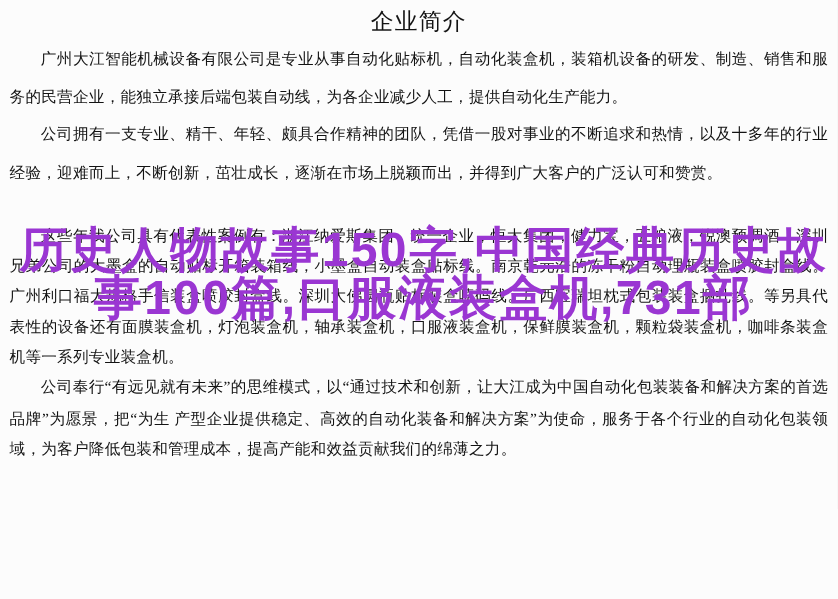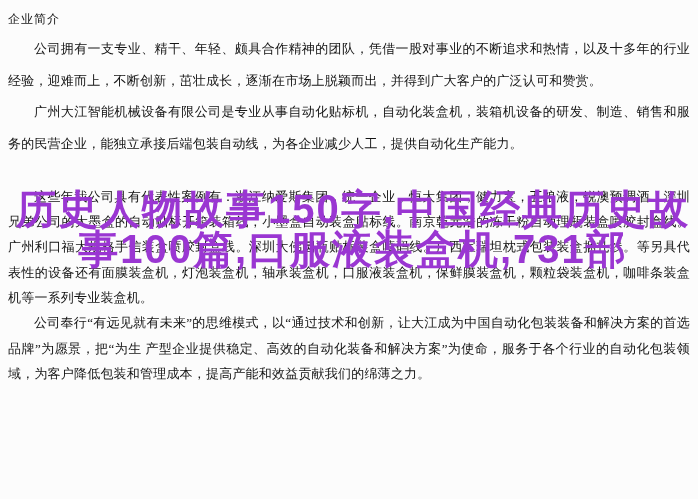--- a/index.html
+++ b/index.html
@@ -17,22 +17,22 @@
   }
 
   .doc {
     position: absolute;
     top: 0; left: 0;
     width: 682px;
     padding: 5px 8px 0 8px;
   }
 
   .doc-title {
-    text-align: left;
-    font-size: 12px;
+    text-align: center;
+    font-size: 19px;
     line-height: 28px;
     letter-spacing: 1px;
   }
 
   .para {
     margin: 0;
     font-size: 13px;
     text-align: justify;
     text-indent: 2em;
     letter-spacing: 0.2px;
@@ -58,23 +58,23 @@
   }
 </style>
 </head>
 <body>
 
 <div class="page" style="background: rgb(252, 252, 252); color: rgb(19, 19, 19);">
 
   <div class="doc">
     <div class="doc-title">企业简介</div>
 
+    <p class="para lh-wide">广州大江智能机械设备有限公司是专业从事自动化贴标机，自动化装盒机，装箱机设备的研发、制造、销售和服务的民营企业，能独立承接后端包装自动线，为各企业减少人工，提供自动化生产能力。</p>
+
     <p class="para lh-wide">公司拥有一支专业、精干、年轻、颇具合作精神的团队，凭借一股对事业的不断追求和热情，以及十多年的行业经验，迎难而上，不断创新，茁壮成长，逐渐在市场上脱颖而出，并得到广大客户的广泛认可和赞赏。</p>
-
-    <p class="para lh-wide">广州大江智能机械设备有限公司是专业从事自动化贴标机，自动化装盒机，装箱机设备的研发、制造、销售和服务的民营企业，能独立承接后端包装自动线，为各企业减少人工，提供自动化生产能力。</p>
 
 
     <p class="para lh-tight para-cases">这些年我公司具有代表性案例有：浙江纳爱斯集团，统一企业，恒大集团，健力宝，五粮液，锐澳预调酒，深圳兄弟公司的大墨盒的自动贴标开箱装箱线，小墨盒自动装盒贴标线。南京乾元浩的冻干粉自动理瓶装盒喷胶封盒线。广州利口福大规格手信装盒喷胶封盒线。深圳大佛圆瓶贴标装盒喷码线。广西宝瑞坦枕式包装装盒捆扎线。等另具代表性的设备还有面膜装盒机，灯泡装盒机，轴承装盒机，口服液装盒机，保鲜膜装盒机，颗粒袋装盒机，咖啡条装盒机等一系列专业装盒机。</p>
 
     <p class="para lh-tight">公司奉行“有远见就有未来”的思维模式，以“通过技术和创新，让大江成为中国自动化包装装备和解决方案的首选品牌”为愿景，把“为生 产型企业提供稳定、高效的自动化装备和解决方案”为使命，服务于各个行业的自动化包装领域，为客户降低包装和管理成本，提高产能和效益贡献我们的绵薄之力。</p>
 
   </div>
 
   <div class="seo-overlay" style="color: rgb(154, 54, 210);">
     <div>历史人物故事150字,中国经典历史故</div>

